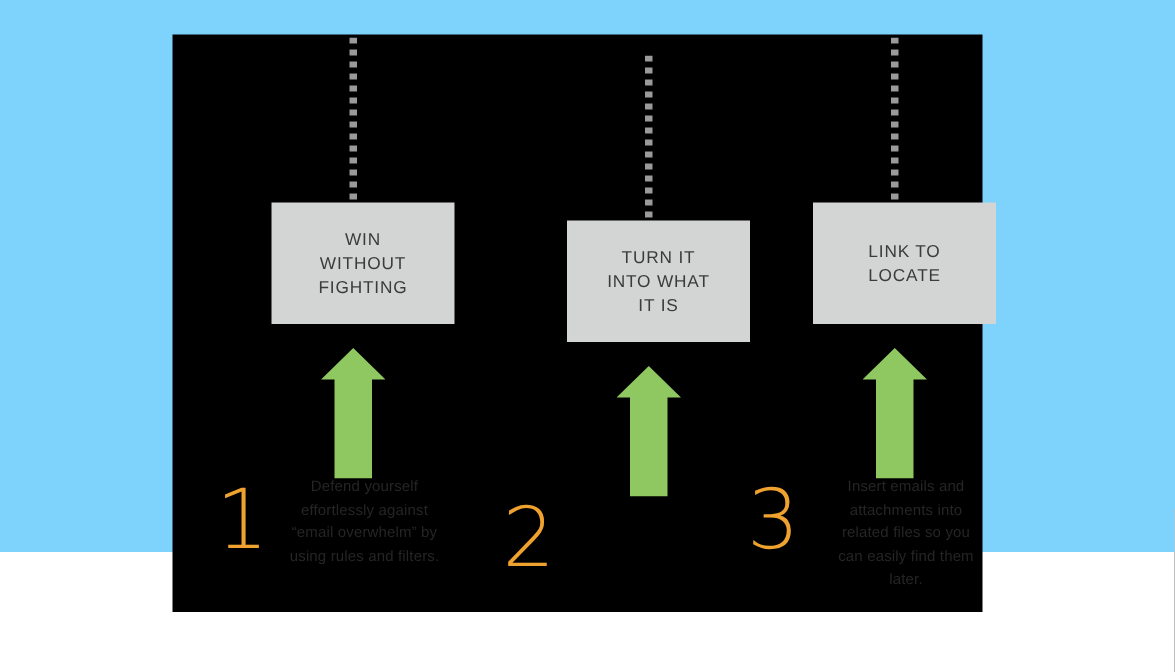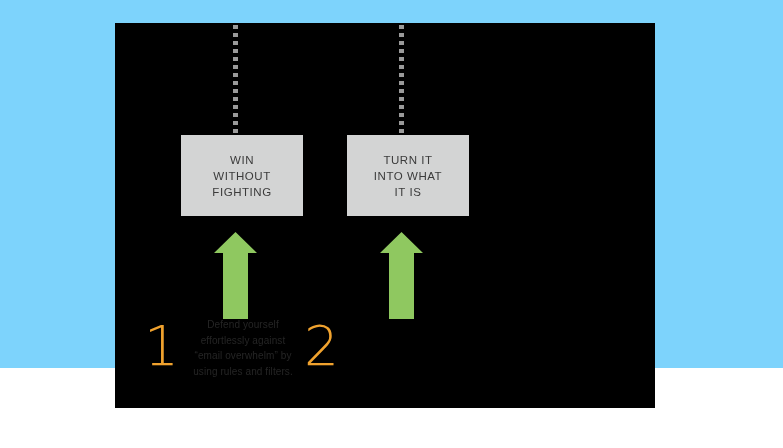--- a/index.html
+++ b/index.html
@@ -34,21 +34,21 @@
   }
 
   
   .column {
     position: absolute;
     top: 0;
     width: 180px;
     height: 385px;
   }
   #col-1 { left: 31px; }
-  #col-2 { left: 197px; }
+  #col-2 { left: 228px; margin-top: 12px; }
   #col-3 { left: 392px; }
 
   
   .dotted-line {
     position: absolute;
     left: 87px;
     top: 2px;
     width: 5px;
     height: 110px;
     background-image:
@@ -164,15 +164,37 @@
       <div class="arrow">
         <svg width="43" height="87" viewBox="0 0 43 87" xmlns="http://www.w3.org/2000/svg">
           <polygon points="21.5,0 43,21 34,21 34,87 9,87 9,21 0,21" fill="#8fc860"></polygon>
         </svg>
       </div>
 
       <div class="numeral">2</div>
 
     </div>
 
+    <div class="column" id="col-3">
+      <div class="dotted-line"></div>
+
+      <div class="label-box">
+        <div class="box-text">LINK TO
+LOCATE</div>
+      </div>
+
+      <div class="arrow">
+        <svg width="43" height="87" viewBox="0 0 43 87" xmlns="http://www.w3.org/2000/svg">
+          <polygon points="21.5,0 43,21 34,21 34,87 9,87 9,21 0,21" fill="#8fc860"></polygon>
+        </svg>
+      </div>
+
+      <div class="numeral">3</div>
+
+      <div class="caption">Insert emails and
+attachments into
+related files so you
+can easily find them
+later.</div>
+    </div>
 
   </div>
 </div>
 
 </body></html>

